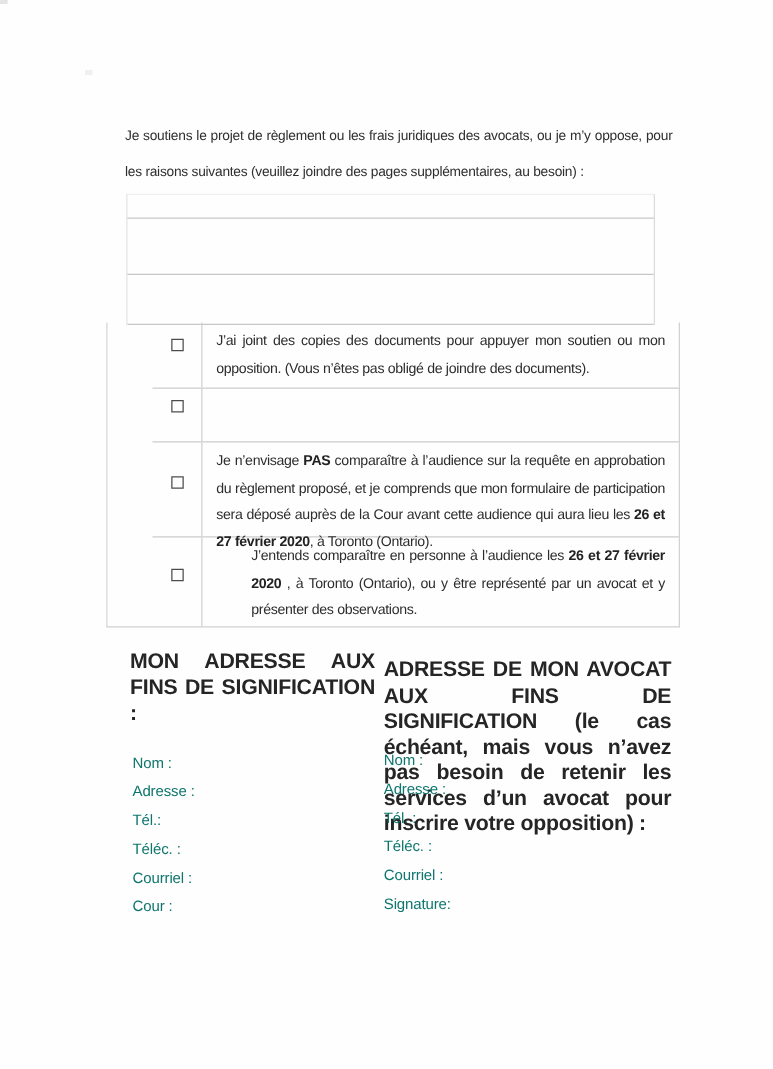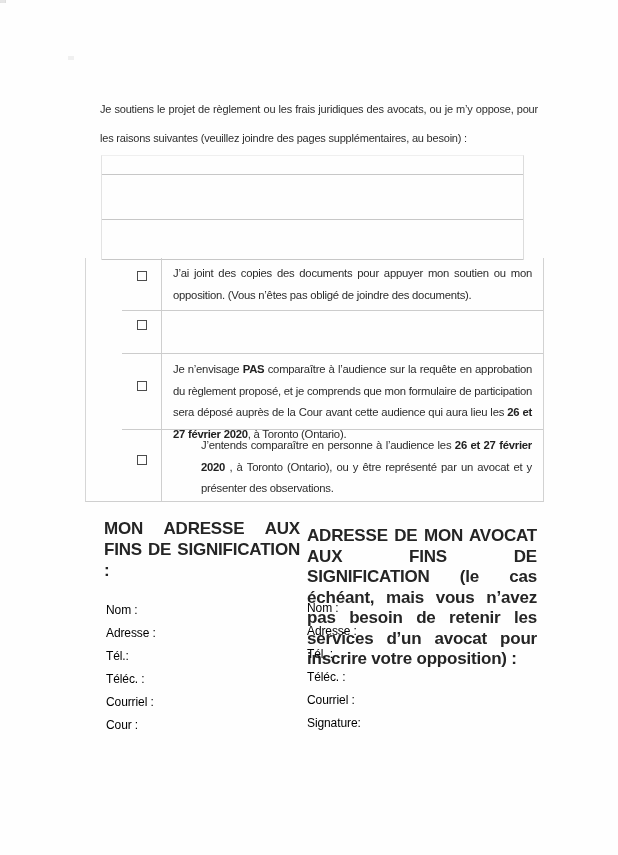--- a/index.html
+++ b/index.html
@@ -70,21 +70,21 @@
   }
   .heading-left{left:104px;top:518px;width:196px;line-height:21px;}
   .heading-right{left:307px;top:526px;width:230px;line-height:20.5px;}
 
   
   .field-col{position:absolute;display:flex;flex-direction:column;}
   .field-col-left{left:106px;top:604px;}
   .field-col-right{left:307px;top:602px;}
   .field-label{
     font-size:12px;line-height:13px;margin-bottom:10px;
-    letter-spacing:-0.1px;color:#000000;white-space:pre;
+    letter-spacing:-0.1px;color:#0f766e;white-space:pre;
   }
 </style>
 </head>
 <body>
 
 <div class="page">
 
   <div class="artifact a1"></div>
   <div class="artifact a2"></div>
   <div class="artifact a3"></div>

